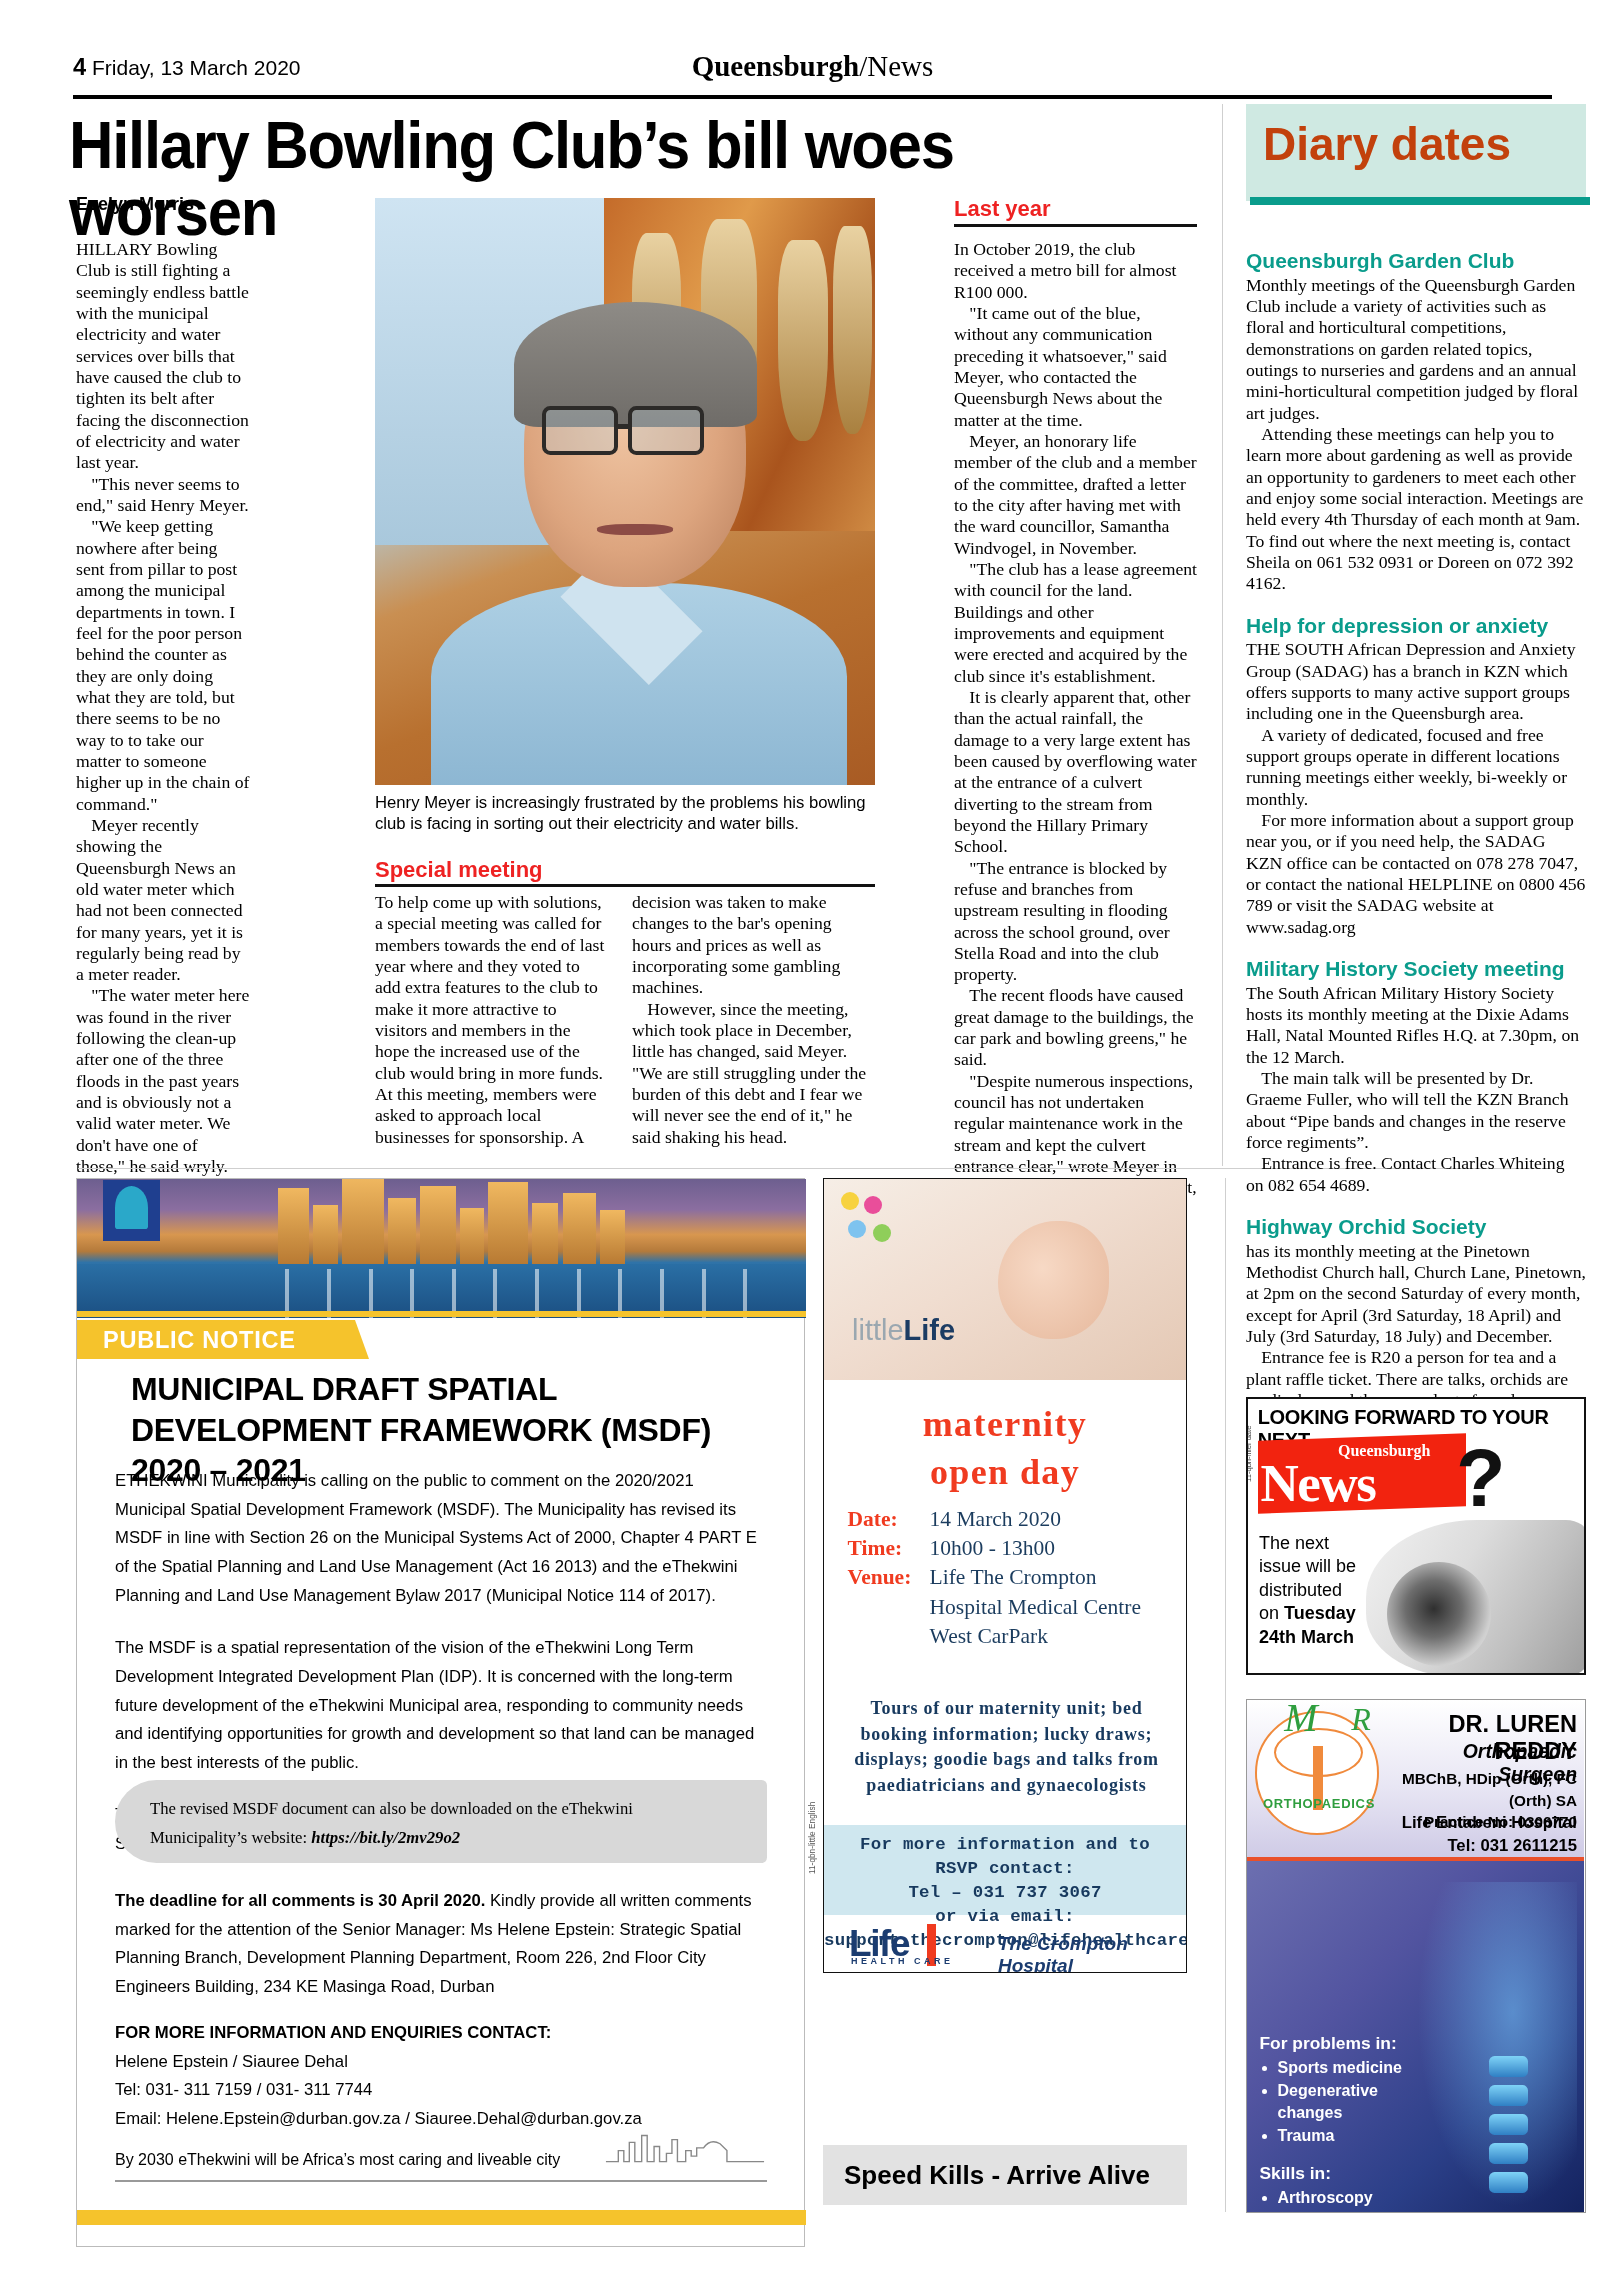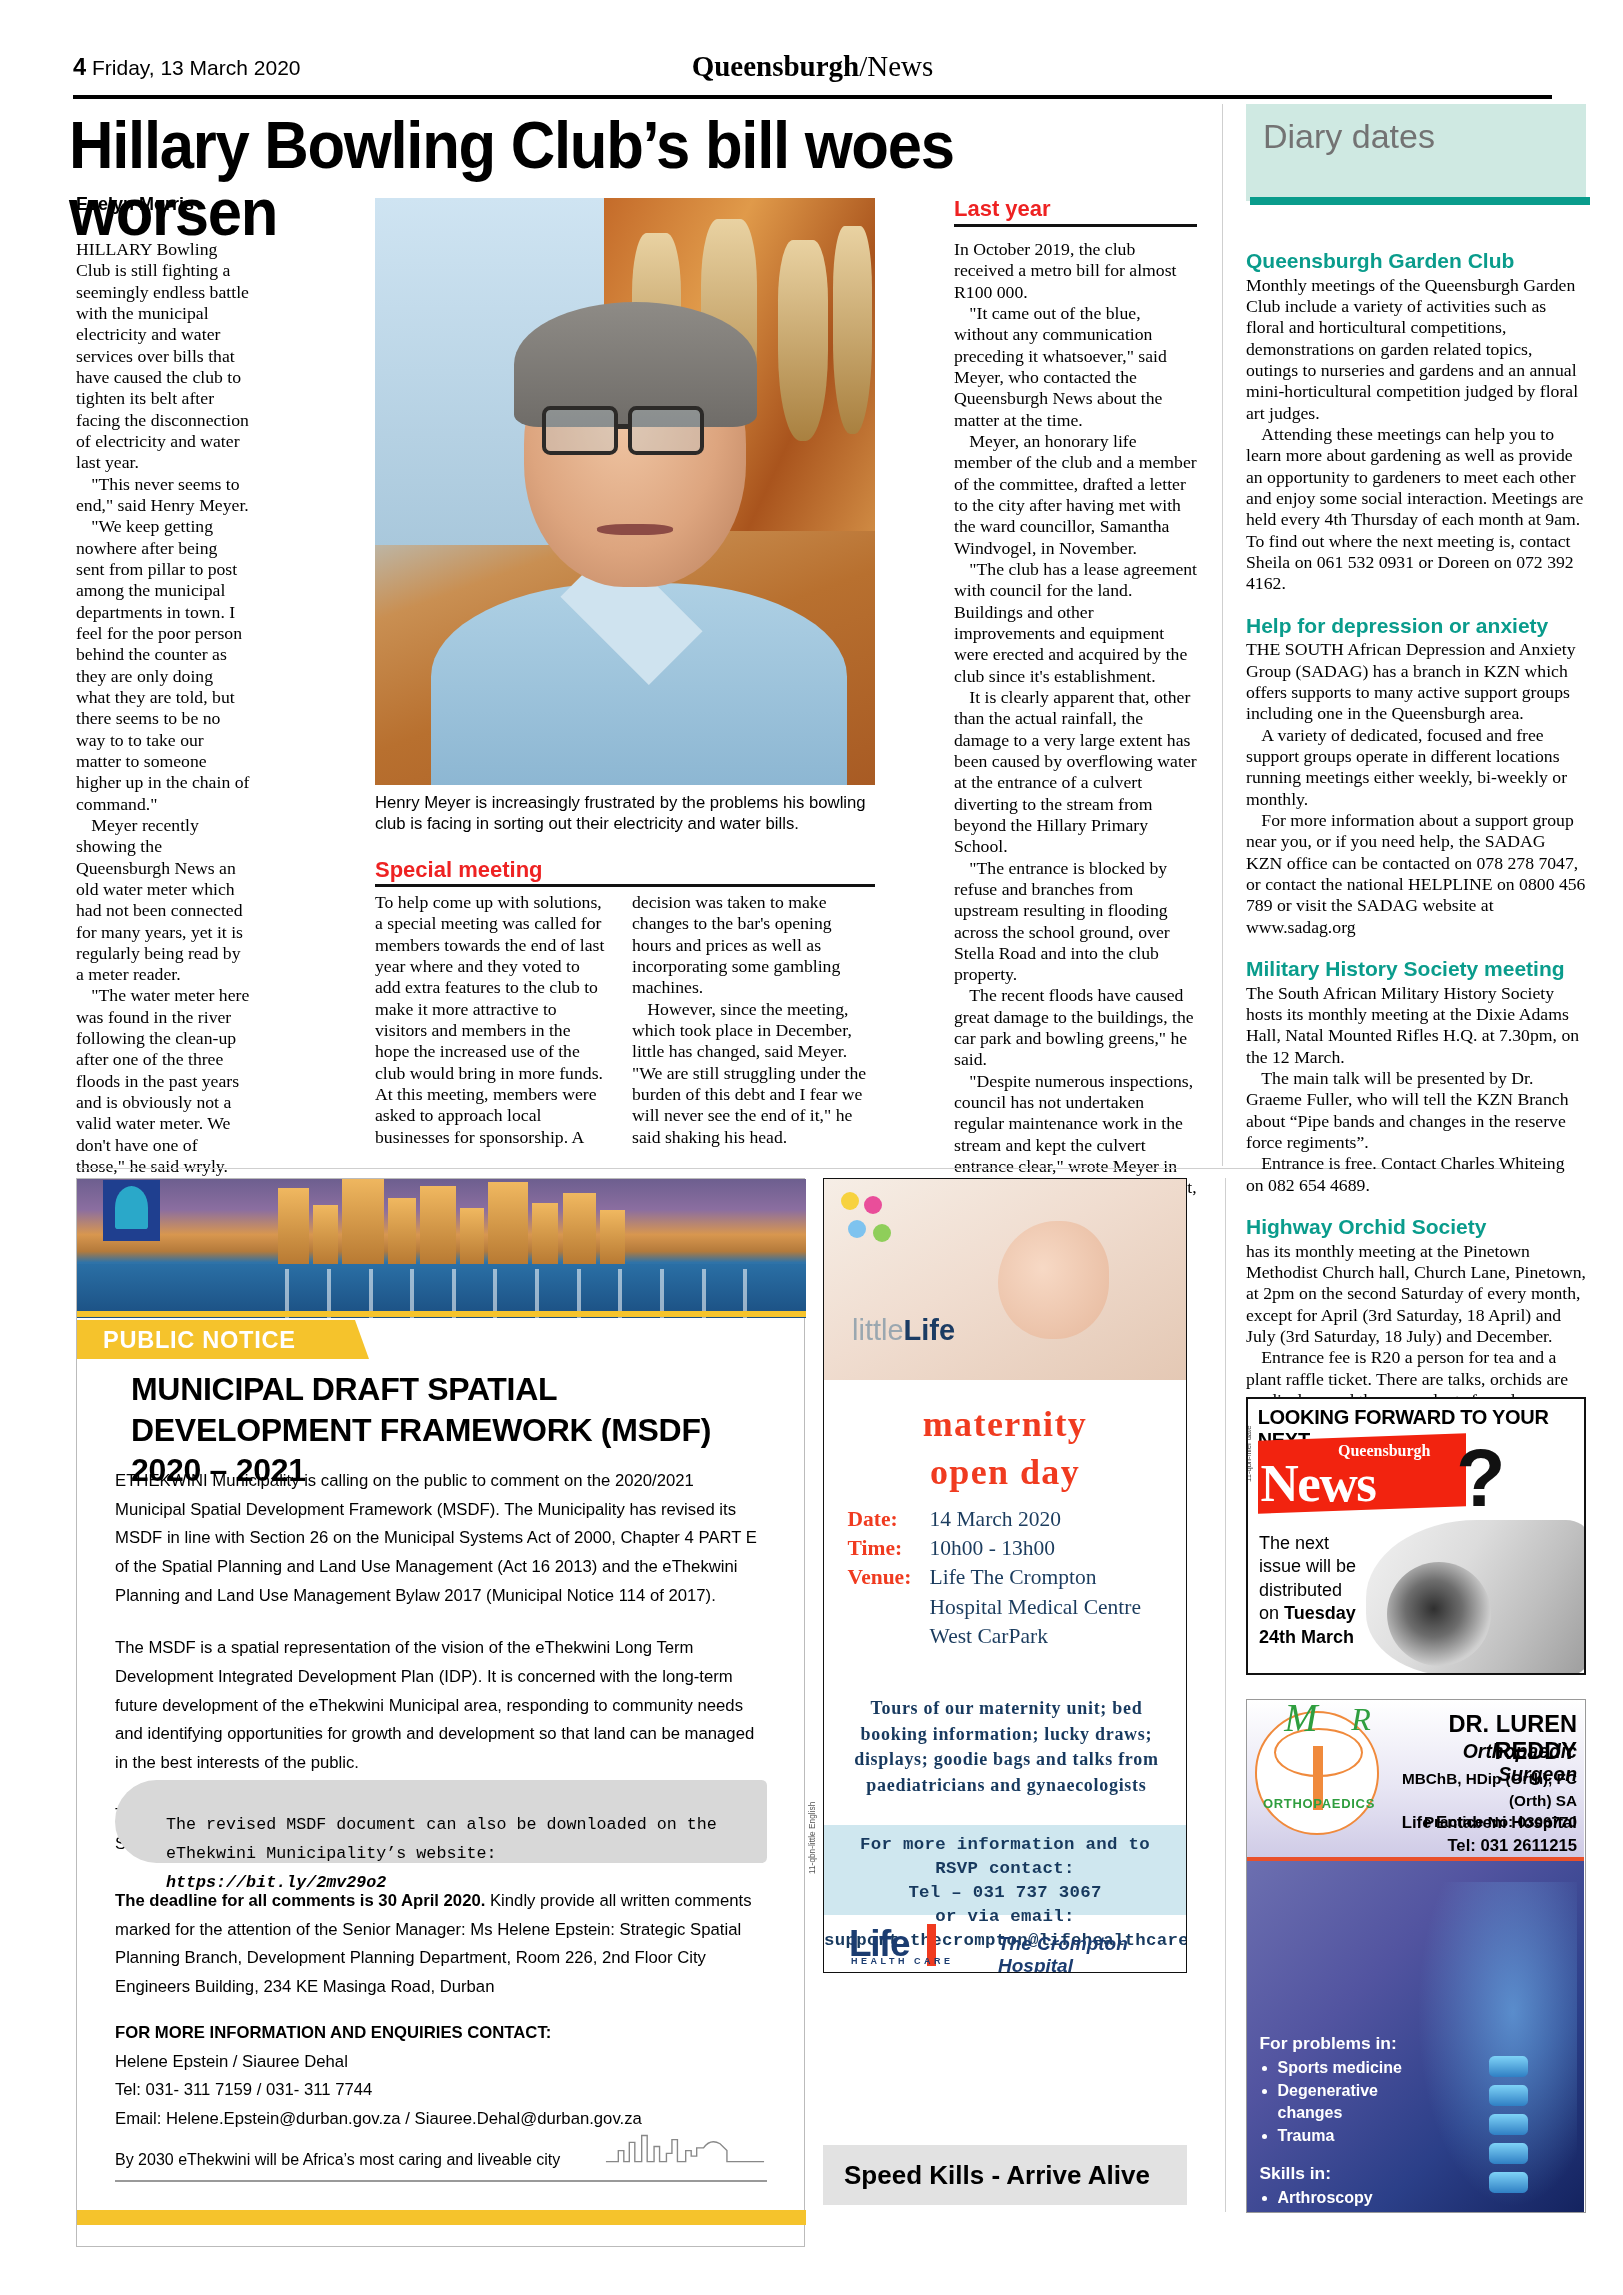--- a/index.html
+++ b/index.html
@@ -111,22 +111,22 @@
   .vrule { position:absolute; width:1.4px; background:#cfcfcf; }
 
   
   .diary-box {
     position:absolute; left:1246px; top:104px; width:340px; height:97px;
     background:#cfe9e2;
   }
   .diary-box .shadow { position:absolute; left:4.2px; top:93px; width:340px; height:8.3px; background:#0a9c8c; }
   .diary-title {
     position:absolute; left:1263px; top:117px;
-    font-family:"Liberation Sans", sans-serif; font-weight:normal;
-    font-size:34px; color:#737373;
+    font-family:"Liberation Sans", sans-serif; font-weight:bold;
+    font-size:46px; color:#c2410c;
   }
   .diary-col { position:absolute; left:1246px; top:248px; width:340px; font-size:17.7px; line-height:1.205; }
   .diary-col h3 {
     margin:0 0 1.4px 0; font-family:"Liberation Sans", sans-serif;
     font-weight:bold; font-size:21px; color:#0a9c8c;
   }
   .diary-col p { margin:0; text-indent:15.3px; }
   .diary-col p.first { text-indent:0; }
   .diary-col .sec { margin-bottom:18px; }
 
@@ -171,22 +171,22 @@
   .pn .body {
     position:absolute; left:38px; top:288px; width:652px;
     font-family:"Liberation Sans", sans-serif; font-size:16.7px; line-height:1.72;
   }
   .pn .body p { margin:0 0 23.6px 0; }
   .pn .grey {
     position:absolute; left:38px; top:601px; width:652px; height:83px;
     background:#d8d8d8; border-radius:42px 5.6px 5.6px 42px;
   }
   .pn .grey p {
-    position:absolute; left:35px; top:15.3px; width:555px; margin:16px;
-    font-family:Liberation Mono, monospace; font-size:16.7px; line-height:1.72;
+    position:absolute; left:35px; top:15.3px; width:555px; margin:0;
+    font-family:Liberation Serif, serif; font-size:16.7px; line-height:1.72;
   }
   .pn .grey b { font-weight:bold; font-style:italic; }
   .pn .deadline {
     position:absolute; left:38px; top:708px; width:652px;
     font-family:"Liberation Sans", sans-serif; font-size:16.7px; line-height:1.72;
   }
   .pn .deadline b { font-weight:bold; }
   .pn .contact {
     position:absolute; left:38px; top:840px; width:652px;
     font-family:"Liberation Sans", sans-serif; font-size:16.7px; line-height:1.72;

